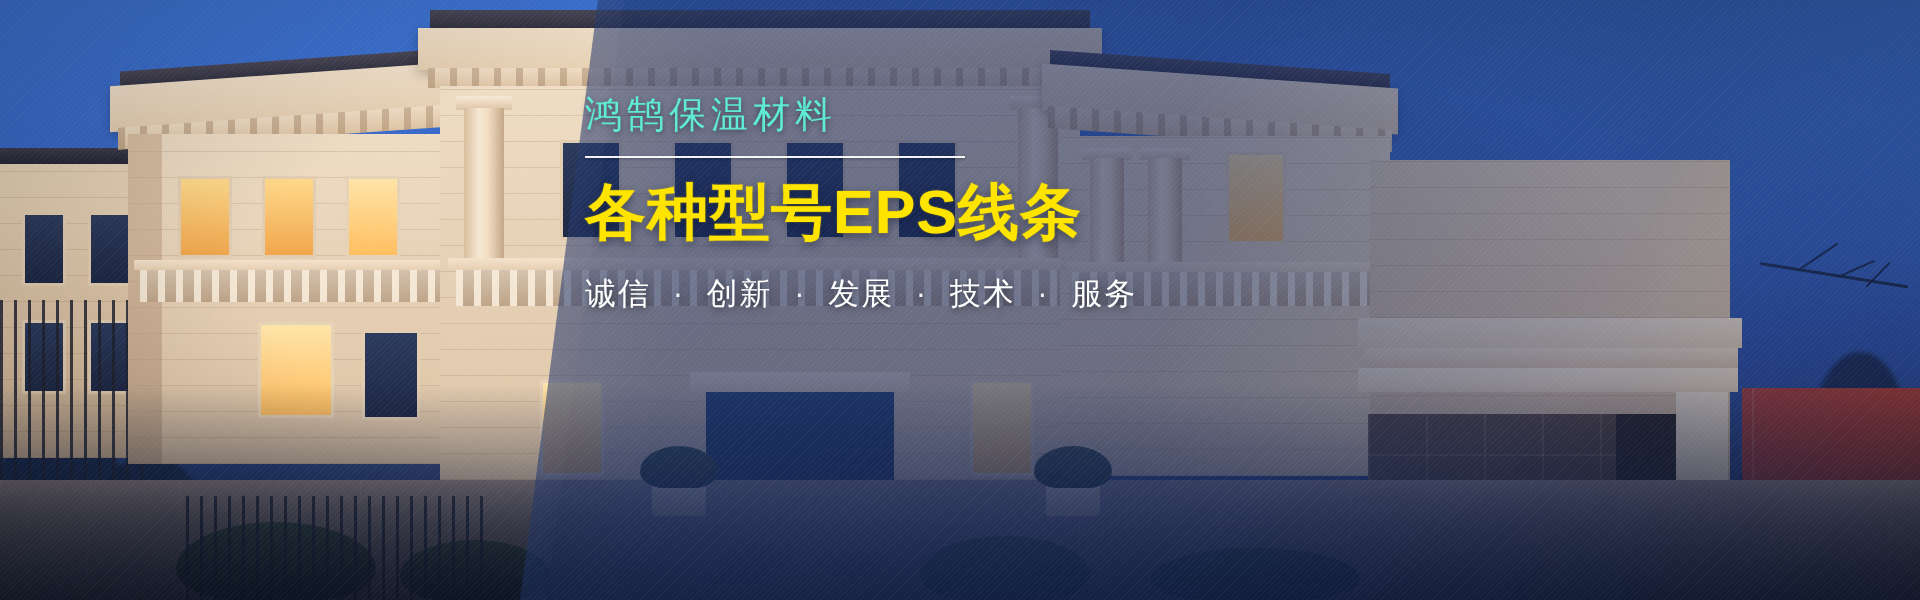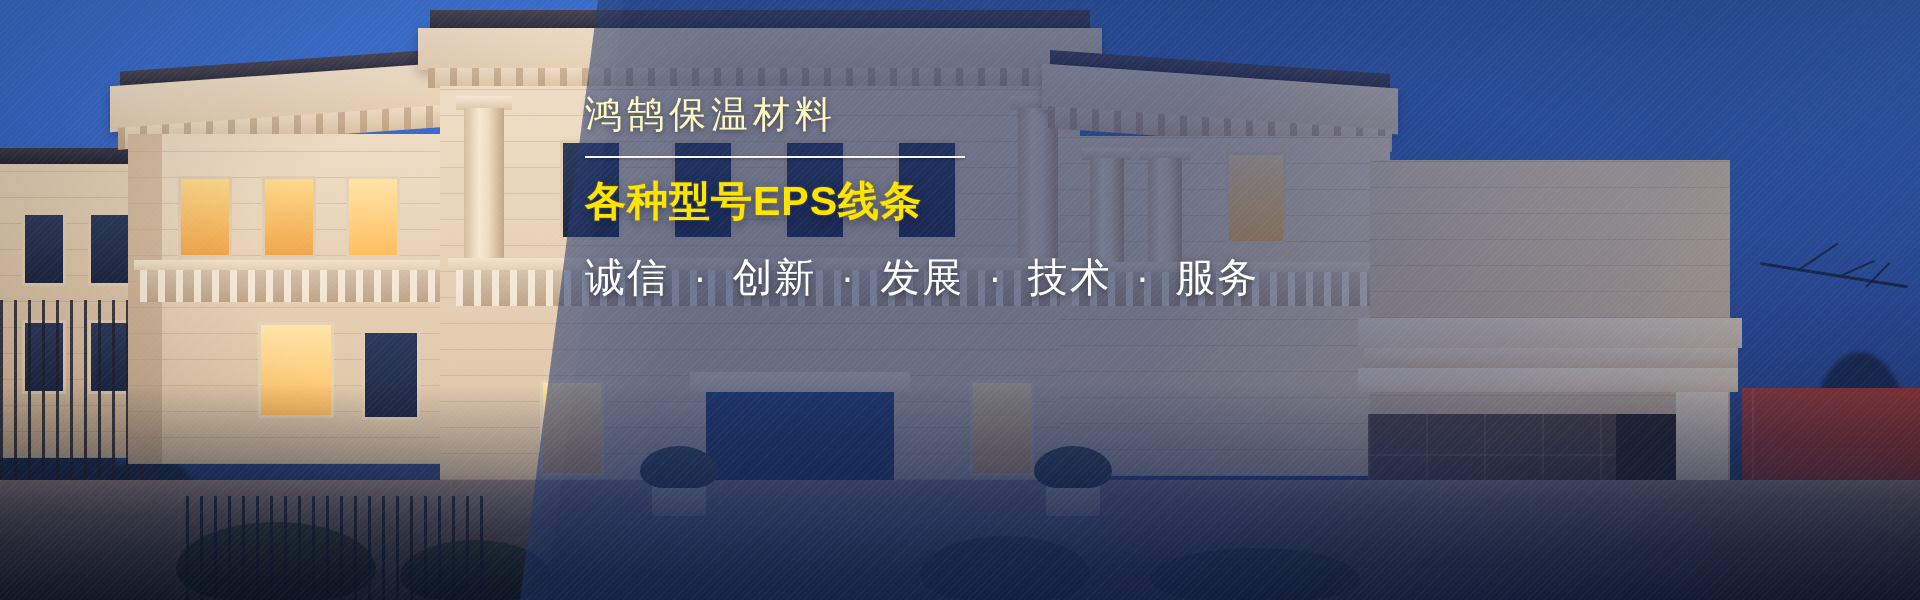--- a/index.html
+++ b/index.html
@@ -118,47 +118,47 @@
   }
 
   
   .text-wrap{
     position:absolute;left:585px;top:96px;width:1000px;
     z-index:20;
   }
   .eyebrow{
     font-size:37px;
     line-height:1.05;
-    color:#fef9c3;
+    color:#5eead4;
     letter-spacing:5px;
     font-weight:400;
     text-shadow:0 2px 6px rgba(0,0,0,.45);
     white-space:nowrap;
   }
   .rule{
     margin-top:21px;
     width:380px;height:2px;
     background:#ffffff;
     opacity:.95;
     box-shadow:0 1px 3px rgba(0,0,0,.35);
   }
   .head{
     margin-top:20px;
-    font-size:41px;
+    font-size:61px;
     line-height:1.14;
     font-weight:700;
     color:#ffe400;
     letter-spacing:1px;
     white-space:nowrap;
     text-shadow:0 3px 10px rgba(10,20,50,.55), 0 0 2px rgba(255,228,0,.6);
   }
   .head .ln{display:block;}
   .sub{
     margin-top:28px;
-    font-size:40px;
+    font-size:31px;
     line-height:1.2;
     color:#ffffff;
     letter-spacing:2px;
     white-space:nowrap;
     text-shadow:0 2px 7px rgba(0,0,0,.5);
   }
   .sub .dot{padding:0 11px;opacity:.92;}
 </style>
 </head>
 <body>

